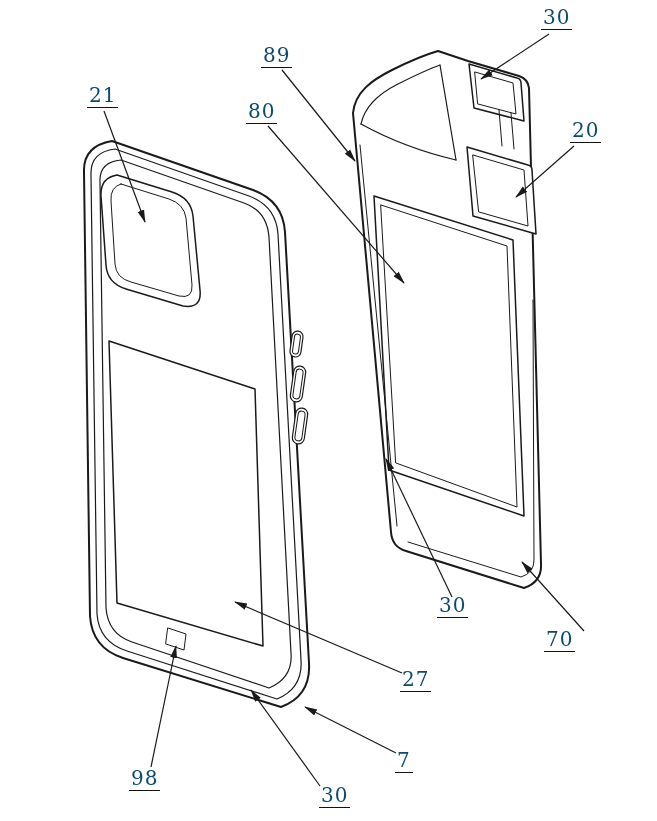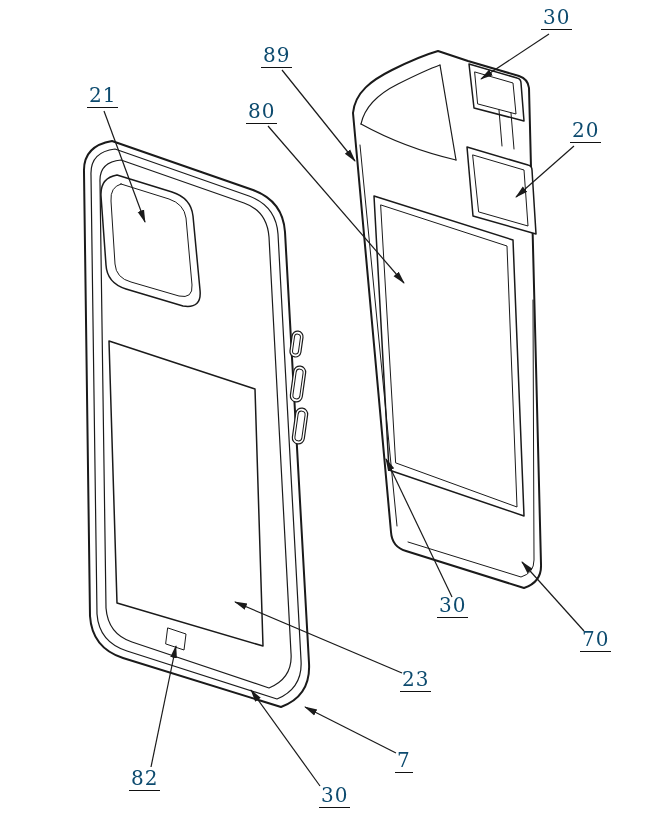--- a/index.html
+++ b/index.html
@@ -120,18 +120,18 @@
       <path class="leader" marker-end="url(#arr)" d="M 320,786 L 251,690"></path>
     </g>
   </svg>
 
   <span class="ref" style="left:541px;top:7px">30</span>
   <span class="ref" style="left:261px;top:45px">89</span>
   <span class="ref" style="left:246px;top:101px">80</span>
   <span class="ref" style="left:87px;top:85px">21</span>
   <span class="ref" style="left:570px;top:120px">20</span>
   <span class="ref" style="left:437px;top:595px">30</span>
-  <span class="ref" style="left:580px;top:629px">70</span>
-  <span class="ref" style="left:400px;top:669px">23</span>
+  <span class="ref" style="left:544px;top:629px">70</span>
+  <span class="ref" style="left:400px;top:669px">27</span>
   <span class="ref" style="left:395px;top:750px">7</span>
-  <span class="ref" style="left:129px;top:768px">82</span>
+  <span class="ref" style="left:129px;top:768px">98</span>
   <span class="ref" style="left:319px;top:785px">30</span>
 </div>
 
 </body></html>

